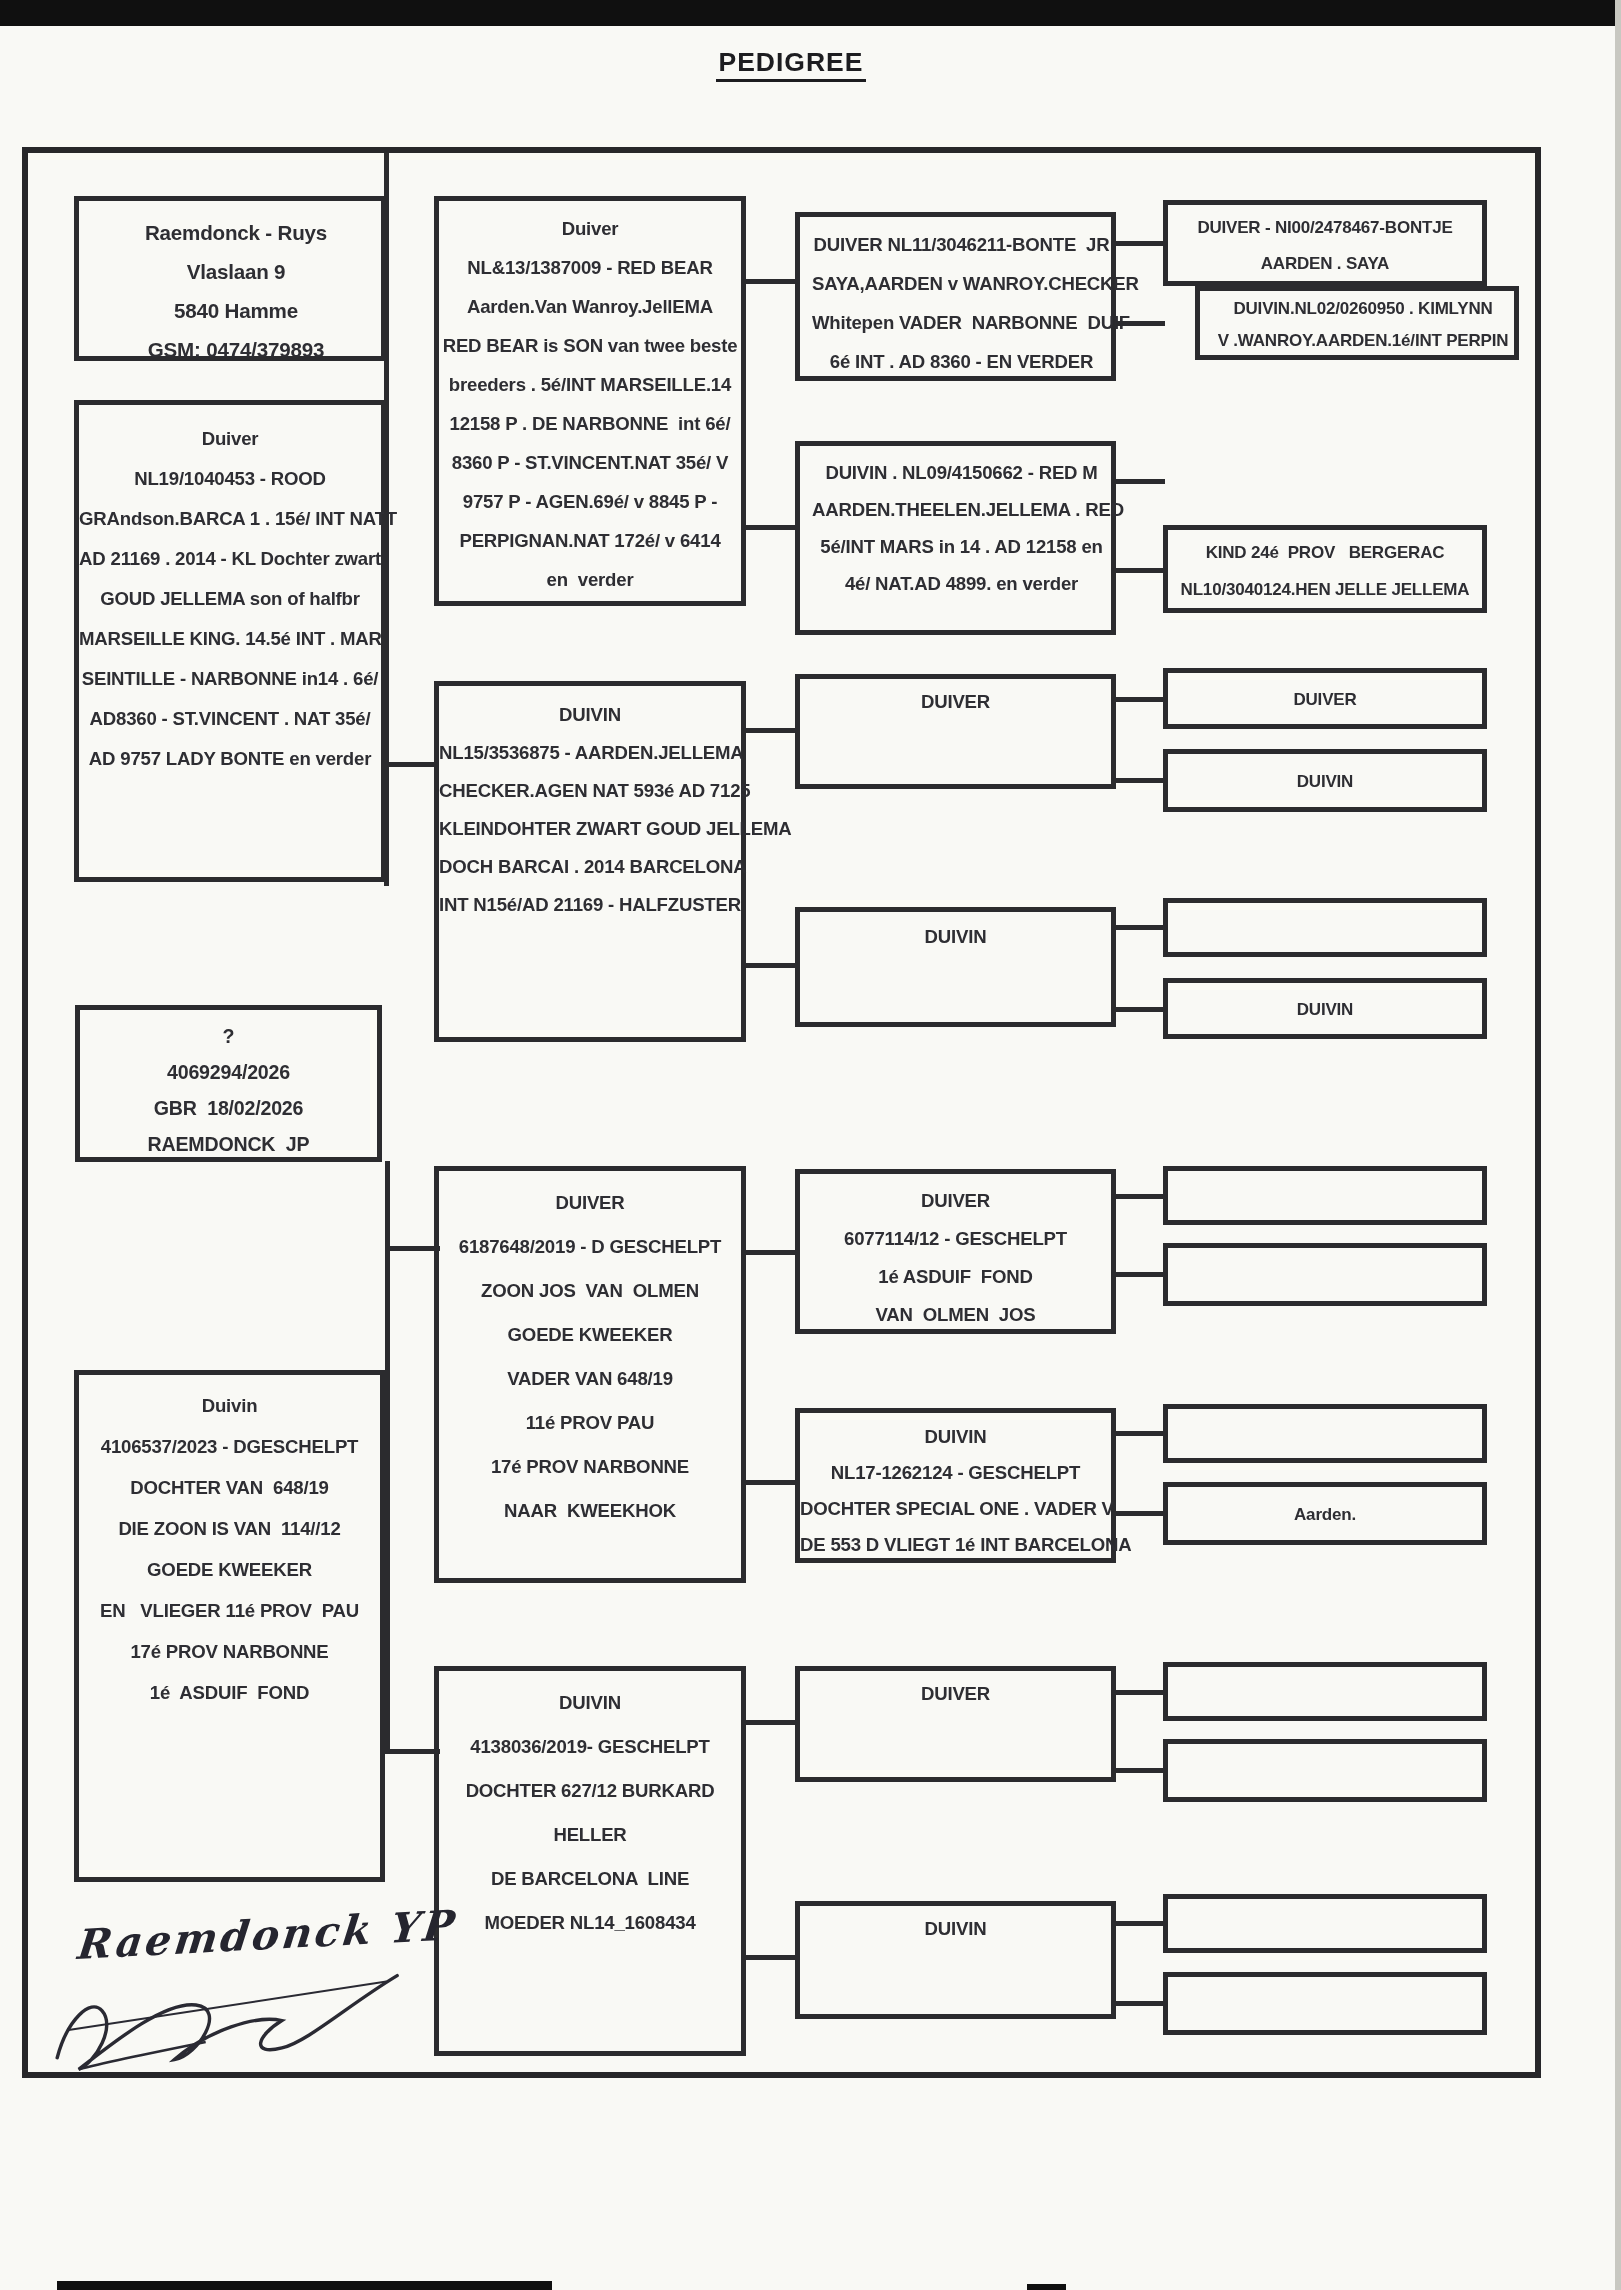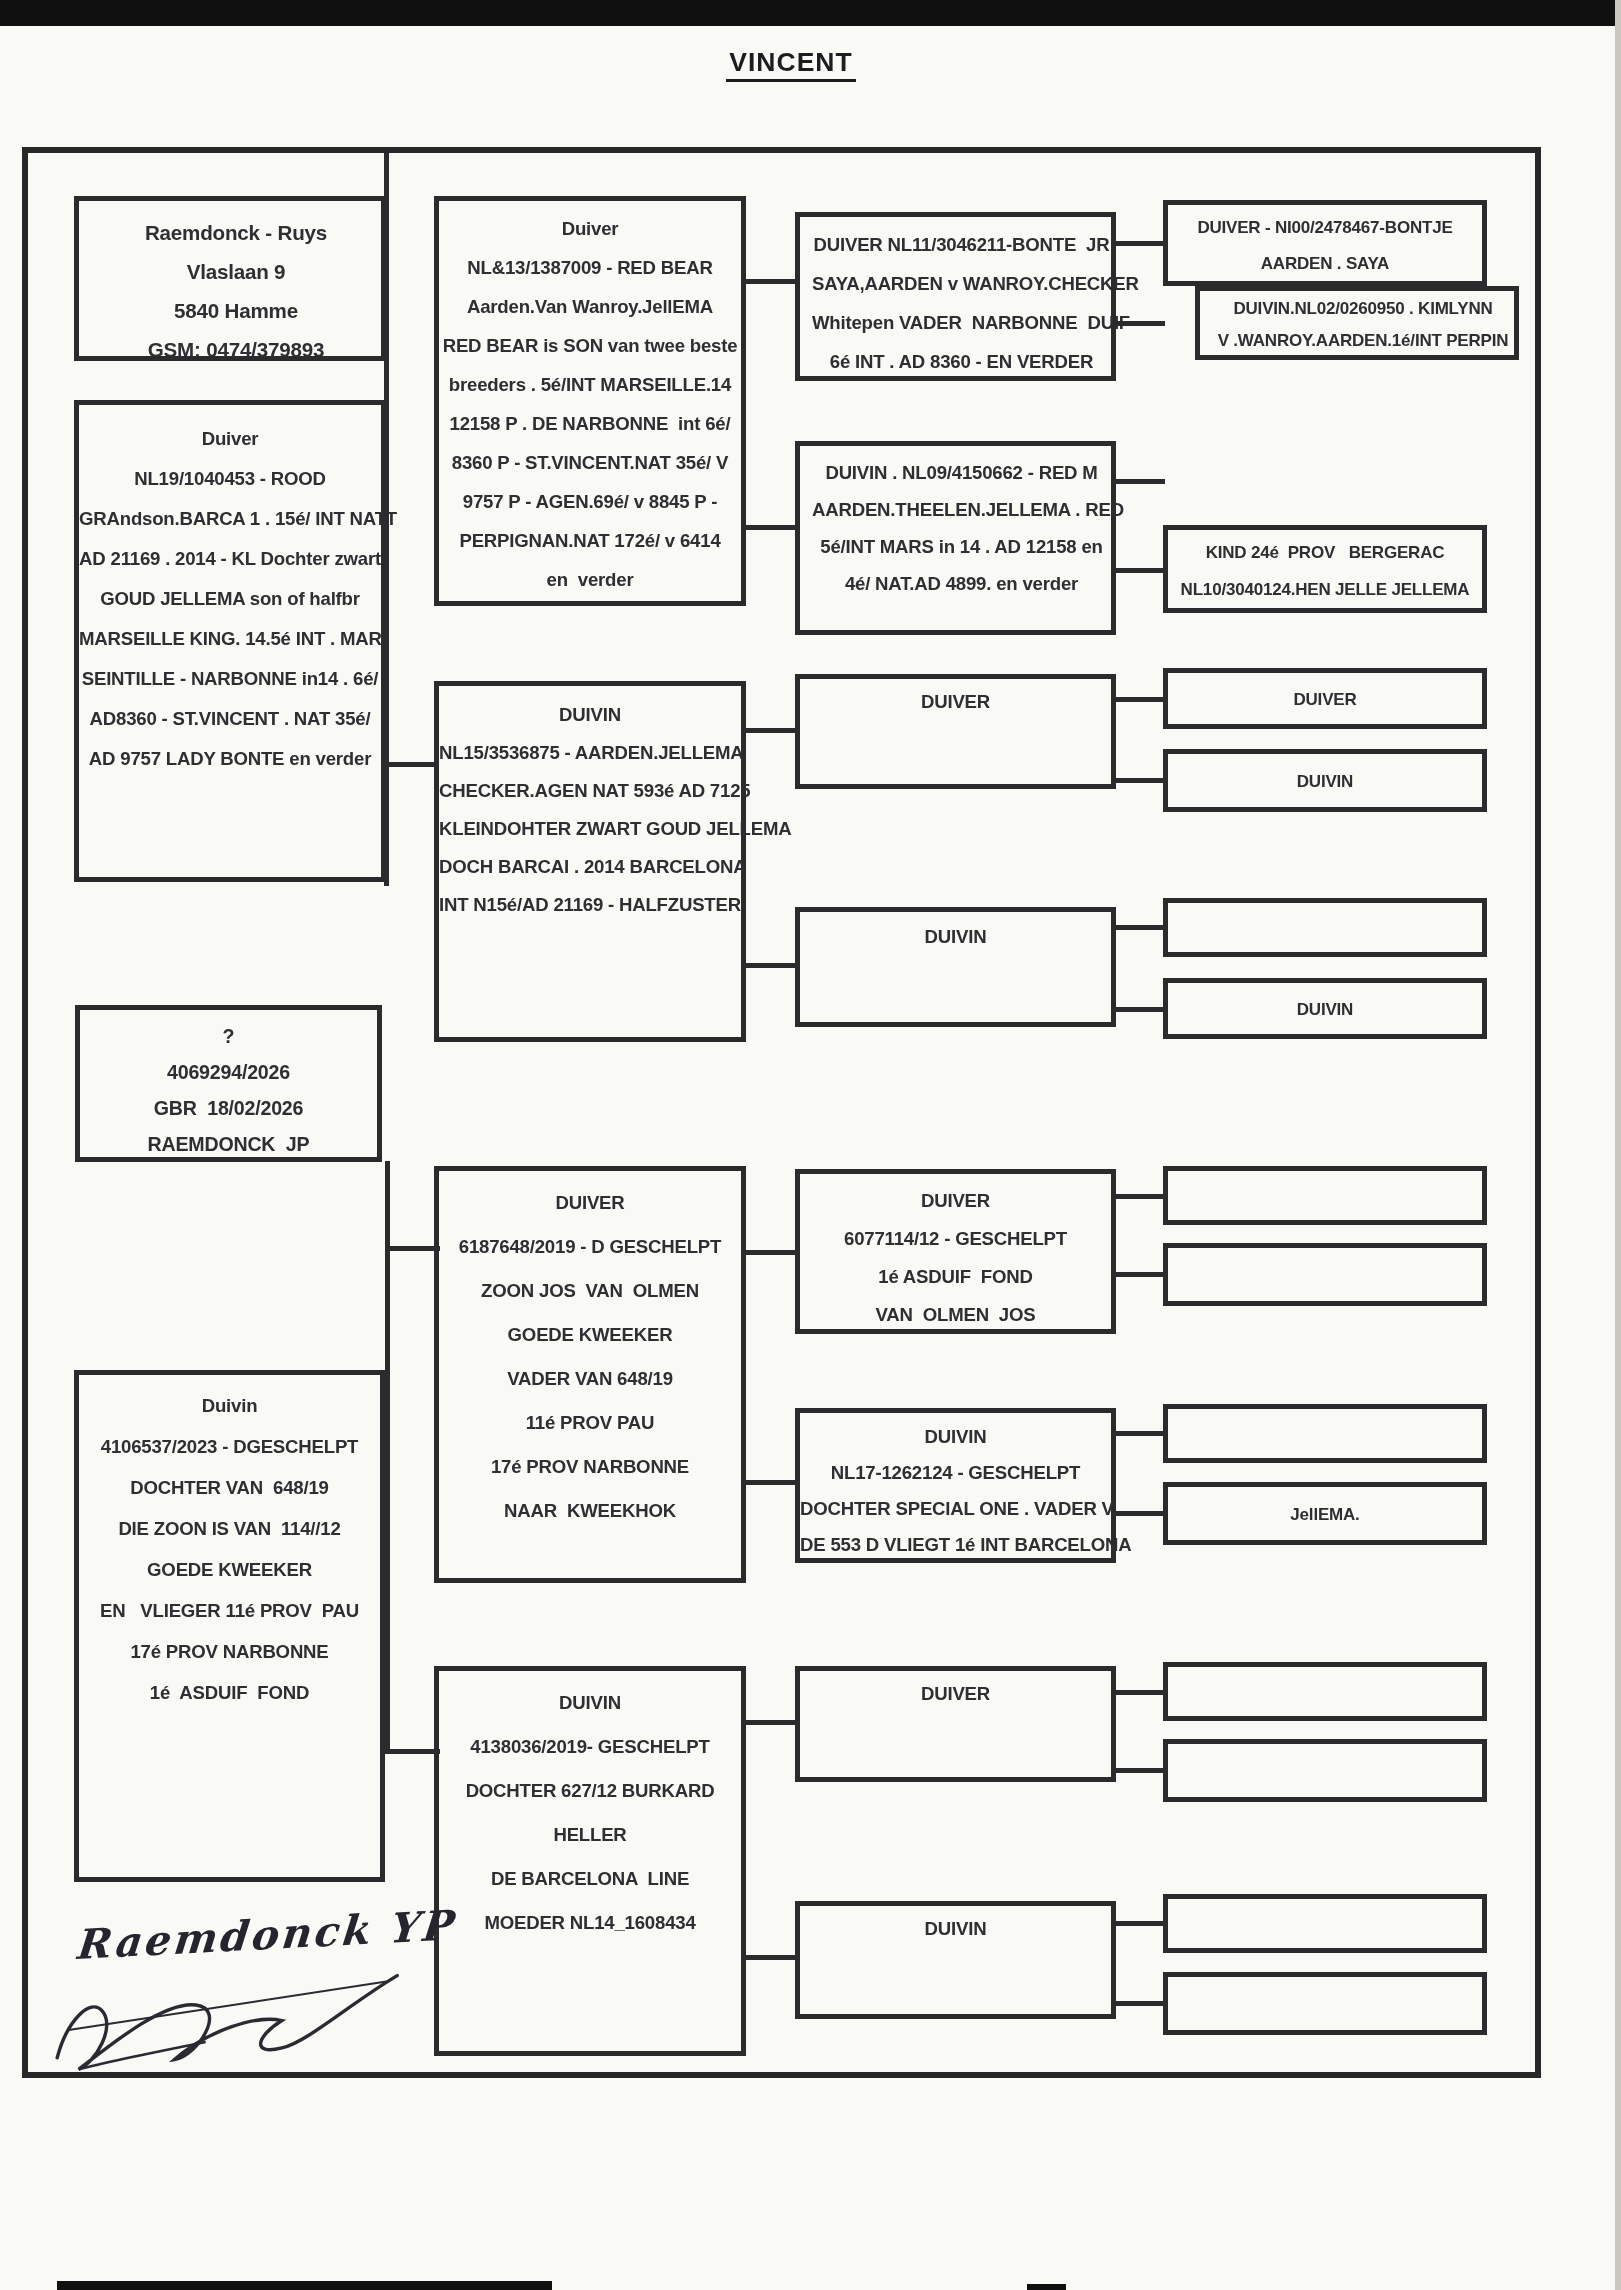--- a/index.html
+++ b/index.html
@@ -30,21 +30,21 @@
 </head>
 <body>
 
 <div class="page">
 
   <div class="scanbar" style="left:0;top:0;width:1621px;height:25.5px;"></div>
   <div class="scanbar" style="left:57px;top:2281px;width:495px;height:9.8px;"></div>
   <div class="scanbar" style="left:1027px;top:2284px;width:39px;height:6.9px;"></div>
   <div class="edge-shadow"></div>
 
-  <div class="title"><span>VINCENT</span></div>
+  <div class="title"><span>PEDIGREE</span></div>
 
   <div class="frame"></div>
 
   <div class="box l f-breeder" style="left:74px;top:196px;width:312px;height:165px;padding-top:11.8px;line-height:39px;">
       <div class="line">Raemdonck - Ruys</div>
       <div class="line">Vlaslaan 9</div>
       <div class="line">5840 Hamme</div>
       <div class="line">GSM: 0474/379893</div>
     </div>
 
@@ -188,21 +188,21 @@
   <div class="box c f-small" style="left:1163px;top:898px;width:324px;height:59px;"></div>
   <div class="box c f-small" style="left:1163px;top:978px;width:324px;height:61px;padding-top:13.7px;line-height:25.5px;">
       <div class="line">DUIVIN</div>
     </div>
 
   <div class="box c f-small" style="left:1163px;top:1166px;width:324px;height:59px;"></div>
   <div class="box c f-small" style="left:1163px;top:1243px;width:324px;height:63px;"></div>
 
   <div class="box c f-small" style="left:1163px;top:1404px;width:324px;height:59px;"></div>
   <div class="box c f-small" style="left:1163px;top:1482px;width:324px;height:63px;padding-top:14.7px;line-height:25.5px;">
-      <div class="line">JellEMA.</div>
+      <div class="line">Aarden.</div>
     </div>
 
   <div class="box c f-small" style="left:1163px;top:1662px;width:324px;height:59px;"></div>
   <div class="box c f-small" style="left:1163px;top:1739px;width:324px;height:63px;"></div>
 
   <div class="box c f-small" style="left:1163px;top:1894px;width:324px;height:59px;"></div>
   <div class="box c f-small" style="left:1163px;top:1972px;width:324px;height:63px;"></div>
 
   <div class="ln" style="left:384px;top:153px;width:4.9px;height:733px;"></div>
   <div class="ln" style="left:384px;top:762px;width:55px;height:4.9px;"></div>

